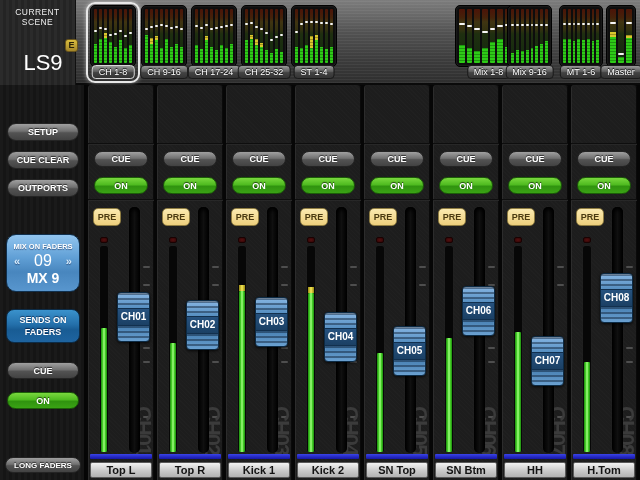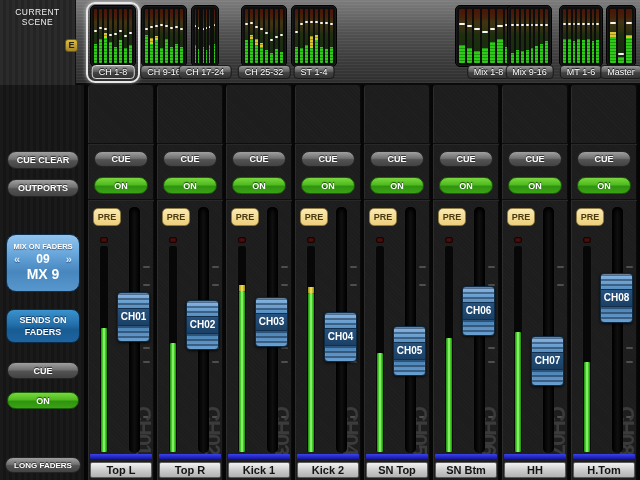--- a/index.html
+++ b/index.html
@@ -40,21 +40,21 @@
   .pill{border-radius:9px;border:1px solid #242424;color:#fff;font-weight:bold;text-align:center;
     background:linear-gradient(#a0a0a0,#717171 45%,#535353 55%,#424242);
     text-shadow:0 -1px 1px rgba(0,0,0,.7);font-family:inherit;padding:0;box-sizing:border-box}
   .pill.on{background:linear-gradient(#79d83e,#4fbb20 45%,#30930f 55%,#3aa315);border-color:#1c5e08}
   .sb-btn{position:absolute;left:7px;width:72px;height:18px;font-size:9px}
   .mof{position:absolute;left:6px;top:149px;width:74px;height:58px;border-radius:10px;border:1px solid #10304e;
     background:linear-gradient(#92c5ef,#61a0d6 40%,#4886be 66%,#5896ce);color:#fff;text-align:center;box-sizing:border-box}
   .mof-title{font-size:7.5px;font-weight:bold;margin-top:7px;text-shadow:0 1px 1px rgba(0,0,40,.45)}
   .mof-mid{display:flex;justify-content:space-between;align-items:center;padding:0 7px;margin-top:1px}
   .mof-ch{font-size:11px;color:#d8ecfc;font-weight:bold;text-shadow:0 1px 1px rgba(0,0,40,.4)}
-  .mof-val{font-size:12px;font-weight:bold}
+  .mof-val{font-size:16px;font-weight:normal}
   .mof-name{font-size:14px;font-weight:bold}
   .sof{position:absolute;left:6px;top:224px;width:74px;height:34px;border-radius:8px;border:1px solid #0c2c48;
     background:linear-gradient(#3a92cc,#2470ab 45%,#185c94 62%,#1e64a0);color:#fff;font-size:9px;font-weight:bold;
     line-height:1.35;text-align:center;padding-top:4px;box-sizing:border-box;text-shadow:0 -1px 1px rgba(0,0,30,.6)}
   .sb-cue{top:277px;height:17px}
   .sb-on{top:307px;height:17px}
   .sb-long{position:absolute;left:5px;top:372px;width:76px;height:16px;font-size:8px;border-radius:8px}
   
   .strips{position:absolute;left:88px;top:85px;width:552px;height:395px}
   .strip{position:absolute;top:0;width:66px;height:395px;background:#1d1d1d;border-radius:3px 3px 0 0;
@@ -92,20 +92,21 @@
     background:linear-gradient(#f2f2f2,#cacaca 55%,#b2b2b2);color:#141414;font-size:11px;font-weight:bold;
     text-align:center;line-height:14px;box-sizing:border-box}
 </style>
 </head>
 <body>
 
 <div class="topbar">
   <div class="scene">
     <div class="scene-label">CURRENT SCENE</div>
     <div class="e-badge">E</div>
+    <div class="scene-console">LS9</div>
   </div>
   <div>
   <div class="bgroup" style="left: 90px; width: 46px;">
     <div class="selring"></div>
     <div class="mblock">
           <div class="mbar">
             <div class="bfill" style="height: 36%;"></div>
             <div class="bmark" style="top: 38%;"></div>
           </div>
           <div class="mbar">
@@ -175,21 +176,21 @@
             <div class="bmark" style="top: 32%;"></div>
           </div>
           <div class="mbar">
             <div class="bfill" style="height: 30%;"></div>
             <div class="bmark" style="top: 36%;"></div>
           </div>
         </div>
     <div class="btab">CH 9-16</div>
   </div>
 
-  <div class="bgroup" style="left: 191px; width: 28px;">
+  <div class="bgroup" style="left: 191px; width: 46px;">
 
     <div class="mblock">
           <div class="mbar">
             <div class="bfill" style="height: 34%;"></div>
             <div class="bmark" style="top: 30%;"></div>
           </div>
           <div class="mbar">
             <div class="bfill" style="height: 26%;"></div>
             <div class="bmark" style="top: 34%;"></div>
           </div>
@@ -439,20 +440,21 @@
             <div class="byel" style="bottom: 46%; height: 6%;"></div>
             <div class="bmark" style="top: 24%;"></div>
           </div>
         </div>
     <div class="btab">Master</div>
   </div>
 </div>
 </div>
 
 <div class="sidebar">
+  <button class="pill sb-btn" style="top:38px">SETUP</button>
   <button class="pill sb-btn" style="top:66px">CUE CLEAR</button>
   <button class="pill sb-btn" style="top:94px">OUTPORTS</button>
 
   <div class="mof">
     <div class="mof-title">MIX ON FADERS</div>
     <div class="mof-mid">
       <span class="mof-ch">«</span>
       <span class="mof-val">09</span>
       <span class="mof-ch">»</span>
     </div>

